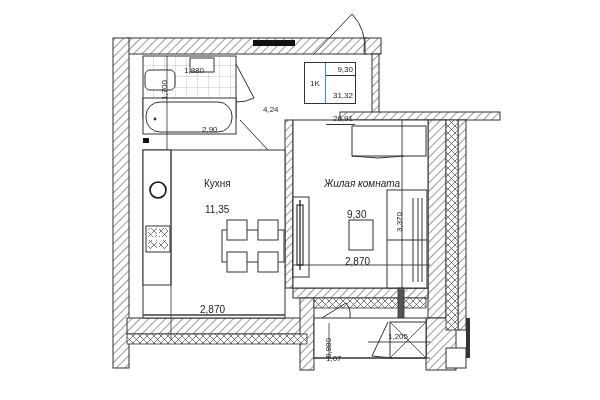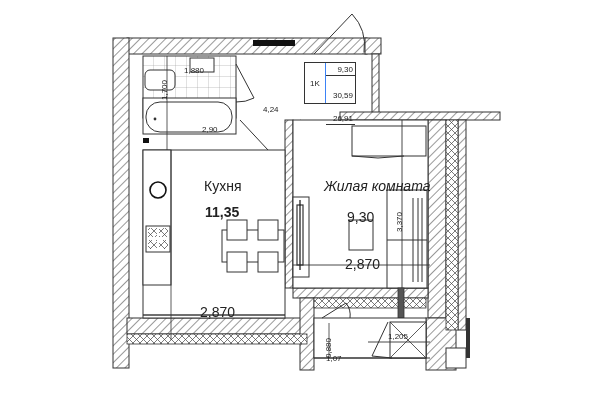--- a/index.html
+++ b/index.html
@@ -1,19 +1,19 @@
 <!DOCTYPE html>
 <html><head>
 <meta charset="utf-8">
 <style>
   html, body { margin:0; padding:0; background:#ffffff; }
   body { width:600px; height:400px; position:relative; overflow:hidden;
          font-family:"Liberation Sans", sans-serif; color:#222; }
   svg { position:absolute; left:0; top:0; }
-  .lbl { position:absolute; font-size:14px; color:#222; white-space:nowrap; line-height:1; }
+  .lbl { position:absolute; font-size:10px; color:#222; white-space:nowrap; line-height:1; }
   .lbl.sm { font-size:8px; }
   .vert { transform-origin:left top; transform:rotate(-90deg); }
   .info { position:absolute; left:304px; top:62px; width:50px; height:40px; border:1px solid #333; background:#fff; }
   .info .k { position:absolute; left:0; top:0; width:20px; height:40px; border-right:1px solid #3b82f6;
              display:flex; align-items:center; justify-content:center; font-size:8px; }
   .info .r { position:absolute; left:21px; width:29px; height:13px; font-size:8px; text-align:right;
              padding-right:2px; box-sizing:border-box; line-height:13px; }
   .info .r1 { top:0; border-bottom:1px solid #333; }
   .info .r2 { top:13px; border-bottom:1px solid #333;margin-top:36px; }
   .info .r3 { top:26px; }
@@ -143,31 +143,31 @@
   <line x1="314" y1="358" x2="430" y2="358" stroke="#333" stroke-width="1.2"></line>
   <line x1="329" y1="323" x2="329" y2="358" stroke="#333" stroke-width="0.8"></line>
   <rect x="466" y="318" width="4" height="40" fill="#333"></rect>
   <rect x="446" y="348" width="20" height="20" fill="#fff" stroke="#333" stroke-width="1"></rect>
 </svg>
 
 <div class="info">
   <div class="k">1K</div>
   <div class="r r1">9,30</div>
   <div class="r r2">26,91</div>
-  <div class="r r3">30,59</div>
+  <div class="r r3">31,32</div>
 </div>
 
 <div class="lbl sm" style="left:176px;top:67px;margin-left:8px;">1,880</div>
 <div class="lbl sm vert" style="left:161px;top:100px;">1,700</div>
 <div class="lbl sm" style="left:202px;top:126px;">2,90</div>
 
 <div class="lbl sm" style="left:263px;top:106px;">4,24</div>
 
 <div class="lbl" style="left:204px;top:179px;">Кухня</div>
-<div class="lbl" style="left:205px;top:205px;font-weight:bold;">11,35</div>
+<div class="lbl" style="left:205px;top:205px;">11,35</div>
 <div class="lbl" style="left:200px;top:305px;">2,870</div>
 
 <div class="lbl" style="left:324px;top:179px;font-style:italic;">Жилая комната</div>
 <div class="lbl" style="left:347px;top:210px;">9,30</div>
 <div class="lbl" style="left:345px;top:257px;">2,870</div>
 <div class="lbl sm vert" style="left:396px;top:232px;">3,370</div>
 
 <div class="lbl sm" style="left:388px;top:333px;text-align:right;">1,205</div>
 <div class="lbl sm vert" style="left:325px;top:358px;">0,880</div>
 <div class="lbl sm" style="left:326px;top:355px;">1,07</div>

